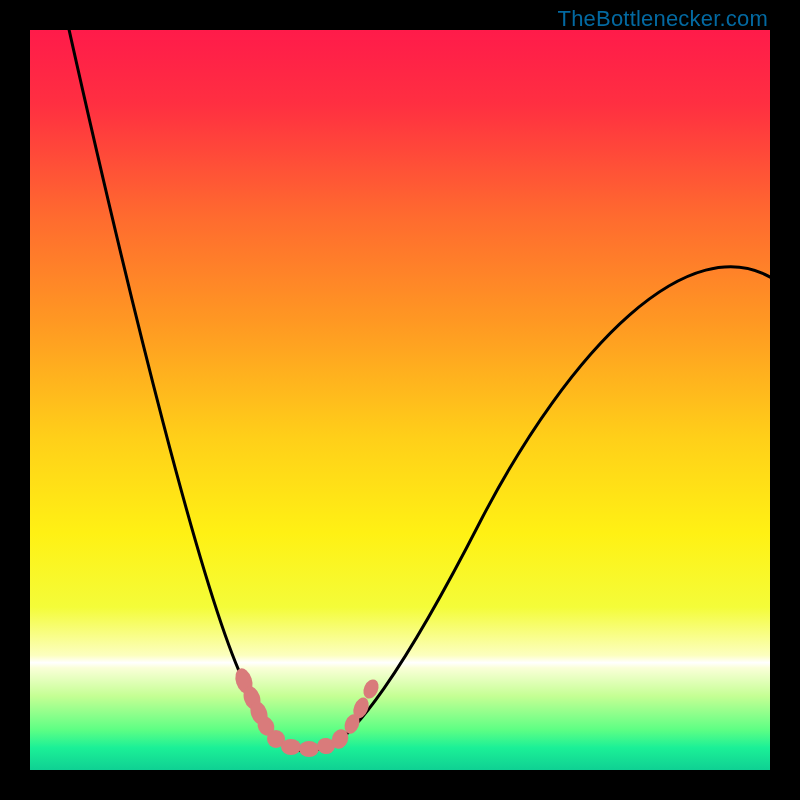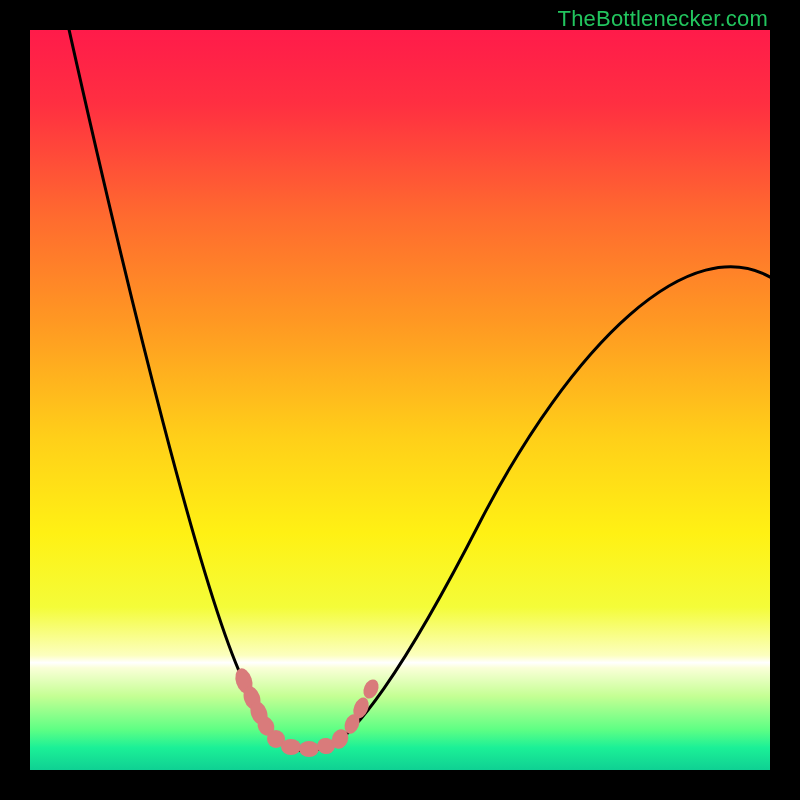--- a/index.html
+++ b/index.html
@@ -27,21 +27,21 @@
     position: absolute;
     left: 0;
     top: 0;
     width: 100%;
     height: 100%;
   }
   .watermark {
     position: absolute;
     top: 6px;
     right: 32px;
-    color: #22c55e;
+    color: #0369a1;
     font-size: 22px;
     letter-spacing: 0.2px;
     font-weight: 400;
   }
   svg.curve-layer {
     position: absolute;
     left: 0;
     top: 0;
     width: 100%;
     height: 100%;

